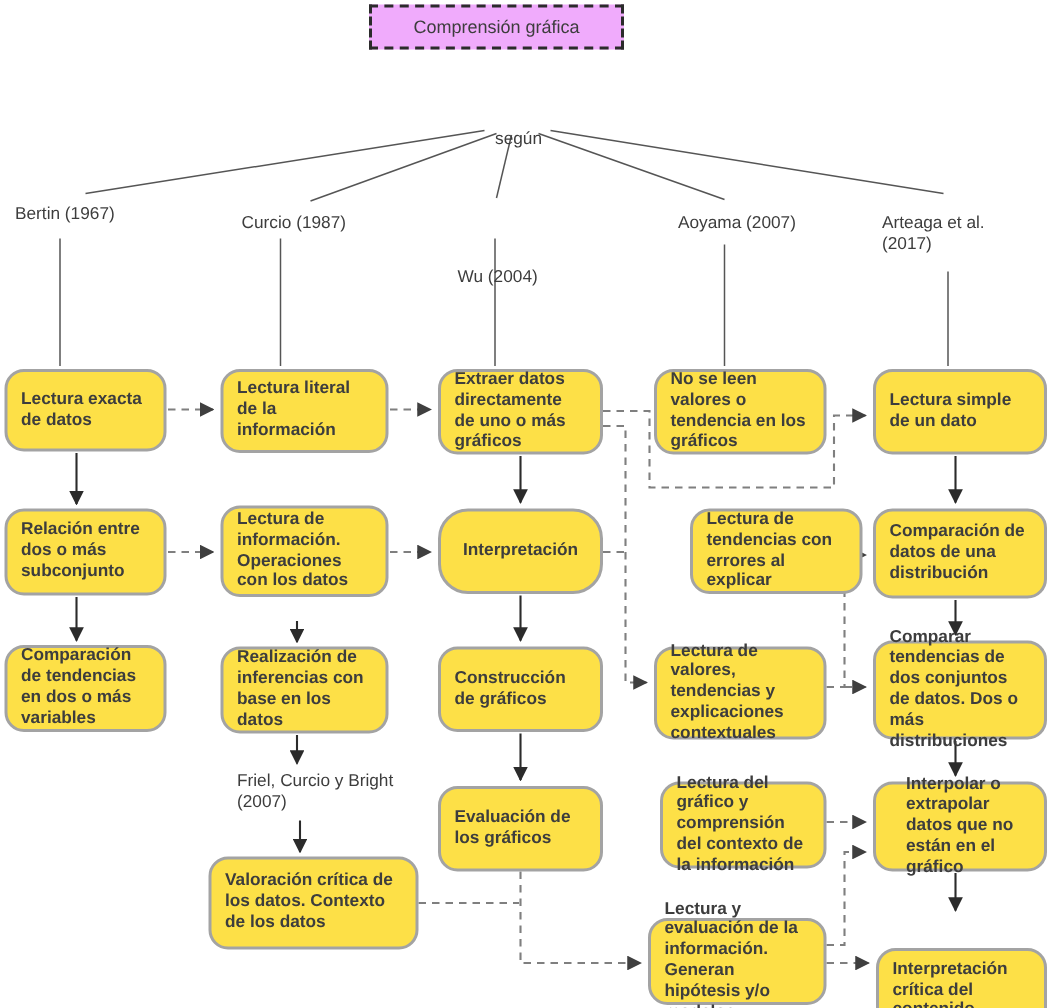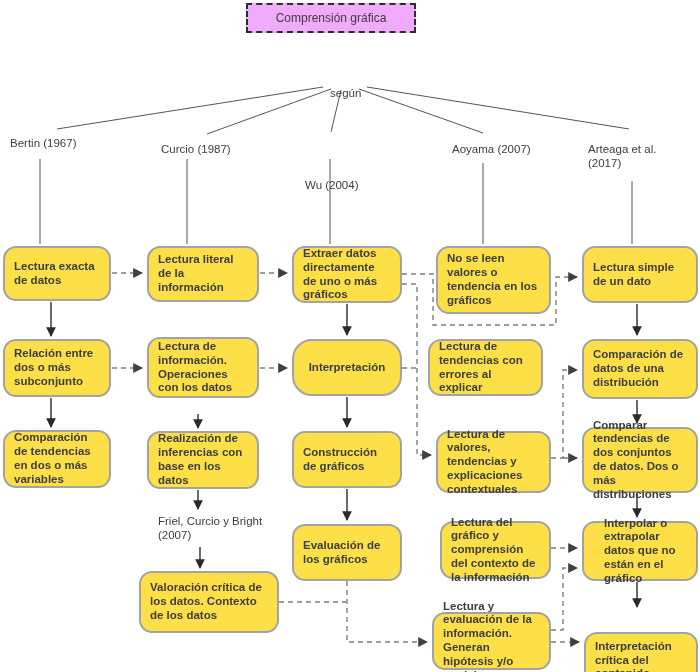--- a/index.html
+++ b/index.html
@@ -104,22 +104,22 @@
   <div class="node" style="left:147px;top:246px;width:112px;height:56px;">Lectura literal de la información</div>
   <div class="node" style="left:147px;top:337px;width:112px;height:61px;">Lectura de información. Operaciones con los datos</div>
   <div class="node" style="left:147px;top:431px;width:112px;height:58px;">Realización de inferencias con base en los datos</div>
   <div class="node" style="left:139px;top:571px;width:140px;height:62px;">Valoración crítica de los datos. Contexto de los datos</div>
 
   <div class="node" style="left:292px;top:246px;width:110px;height:57px;">Extraer datos directamente de uno o más gráficos</div>
   <div class="node center" style="left:292px;top:339px;width:110px;height:57px;border-radius:20px;">Interpretación</div>
   <div class="node" style="left:292px;top:431px;width:110px;height:57px;">Construcción de gráficos</div>
   <div class="node" style="left:292px;top:524px;width:110px;height:57px;">Evaluación de los gráficos</div>
 
-  <div class="node" style="left:436px;top:246px;width:115px;height:68px;">No se leen valores o tendencia en los gráficos</div>
-  <div class="node" style="left:428px;top:339px;width:115px;height:57px;">Lectura de tendencias con errores al explicar</div>
+  <div class="node" style="left:436px;top:246px;width:115px;height:57px;">No se leen valores o tendencia en los gráficos</div>
+  <div class="node" style="left:460px;top:339px;width:115px;height:57px;">Lectura de tendencias con errores al explicar</div>
   <div class="node" style="left:436px;top:431px;width:115px;height:62px;">Lectura de valores, tendencias y explicaciones contextuales</div>
   <div class="node" style="left:440px;top:521px;width:111px;height:58px;">Lectura del gráfico y comprensión del contexto de la información</div>
   <div class="node" style="left:432px;top:612px;width:119px;height:58px;">Lectura y evaluación de la información. Generan hipótesis y/o modelos</div>
 
   <div class="node" style="left:582px;top:246px;width:116px;height:57px;">Lectura simple de un dato</div>
   <div class="node" style="left:582px;top:339px;width:116px;height:60px;">Comparación de datos de una distribución</div>
   <div class="node" style="left:582px;top:427px;width:116px;height:66px;">Comparar tendencias de dos conjuntos de datos. Dos o más distribuciones</div>
   <div class="node" style="left:582px;top:521px;width:116px;height:60px;padding-left:20px;">Interpolar o extrapolar datos que no están en el gráfico</div>
   <div class="node" style="left:584px;top:612px;width:114px;height:57px;margin-top:20px;">Interpretación crítica del contenido</div>
 

